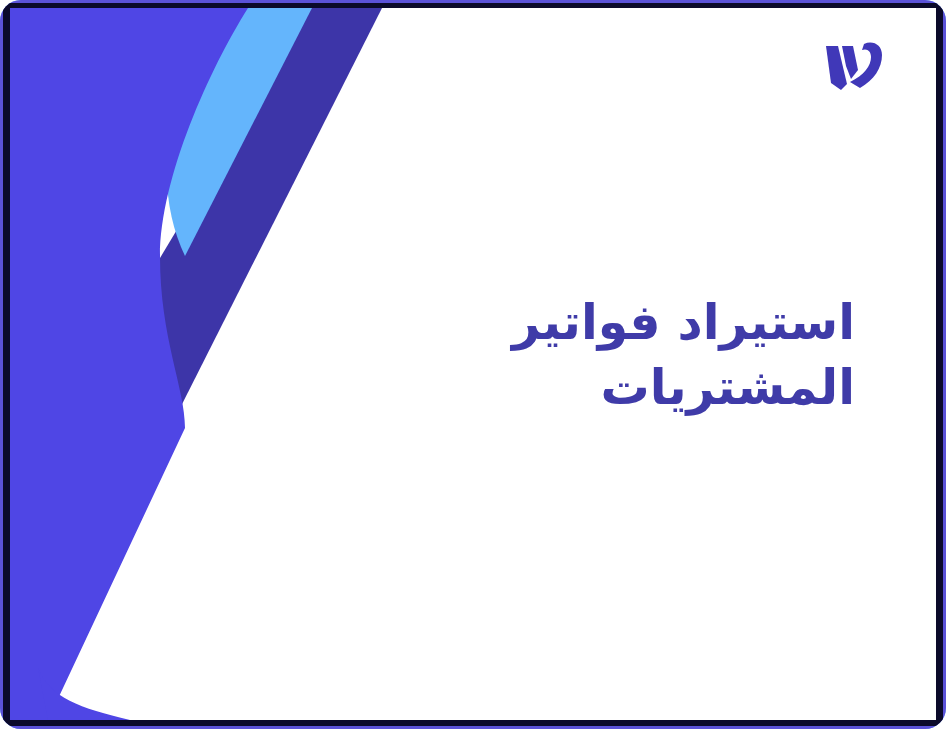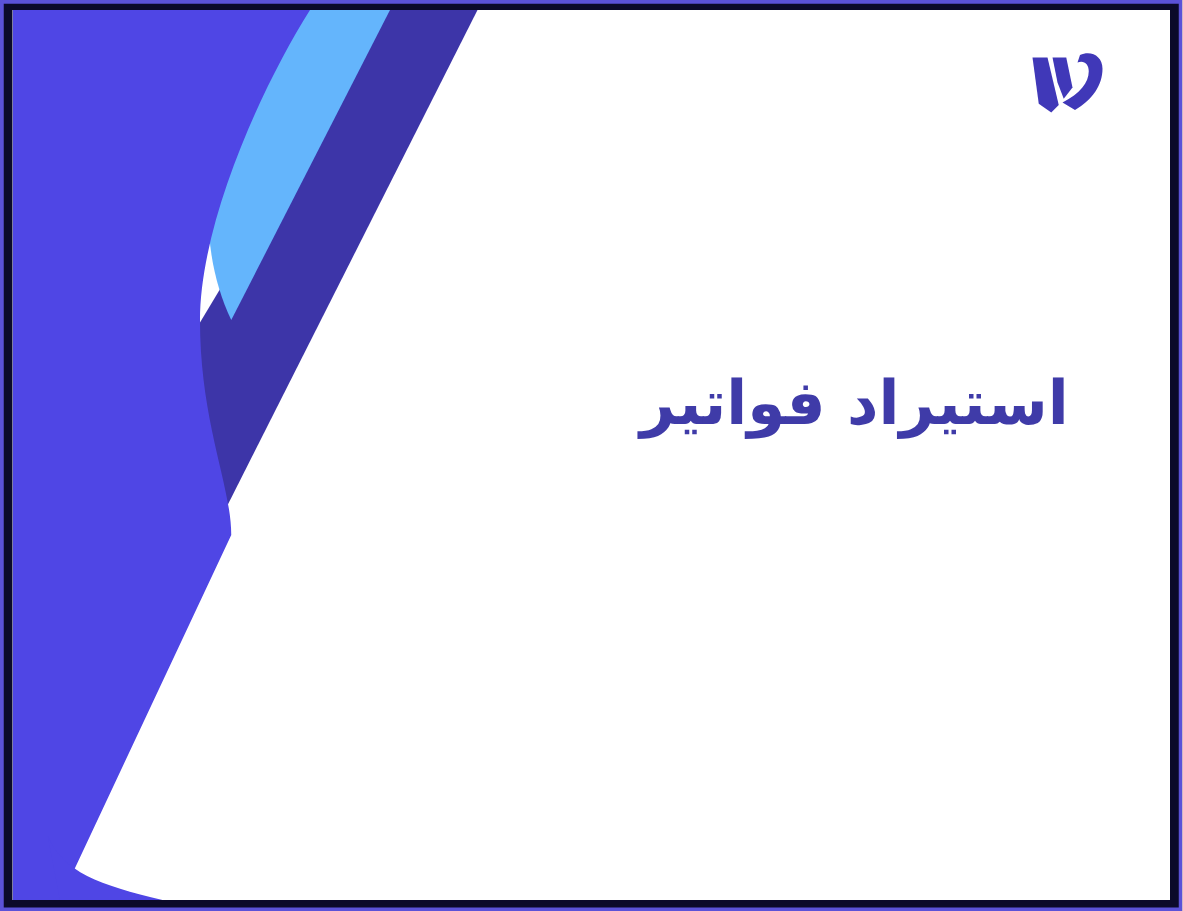--- a/index.html
+++ b/index.html
@@ -6,21 +6,22 @@
     margin: 0;
     padding: 0;
     background: #ffffff;
   }
   #slide-root {
     position: relative;
     width: 946px;
     height: 729px;
     overflow: hidden;
     font-family: "DejaVu Sans", "Liberation Sans", sans-serif;
-    background: #7f1d1d;
+    background: #7dd3fc;
+    border-radius: 21px;
   }
   
   .frame-outer {
     position: absolute;
     inset: 0;
     background: #5B52D8;
   }
   
   .frame-inner-line {
     position: absolute;
@@ -108,16 +109,17 @@
         <g fill="#4038B8">
           <path d="M6 8 L18 8 L27 46 L21 52 L11 45 Z"></path>
           <path d="M22 8 L33 8 L38 32 L31 41 L26 28 Z"></path>
           <path d="M44 6 C53 2 62 7 62 17 C62 30 54 42 40 50 L30 44 C44 37 51 28 51 19 C51 13 47 10 42 12 Z"></path>
         </g>
       </svg>
     </div>
 
     <div class="title-block">
       <span class="title-line">استيراد فواتير</span>
+      <span class="title-line">المشتريات</span>
     </div>
 
   </div>
 </div>
 
 </body></html>

